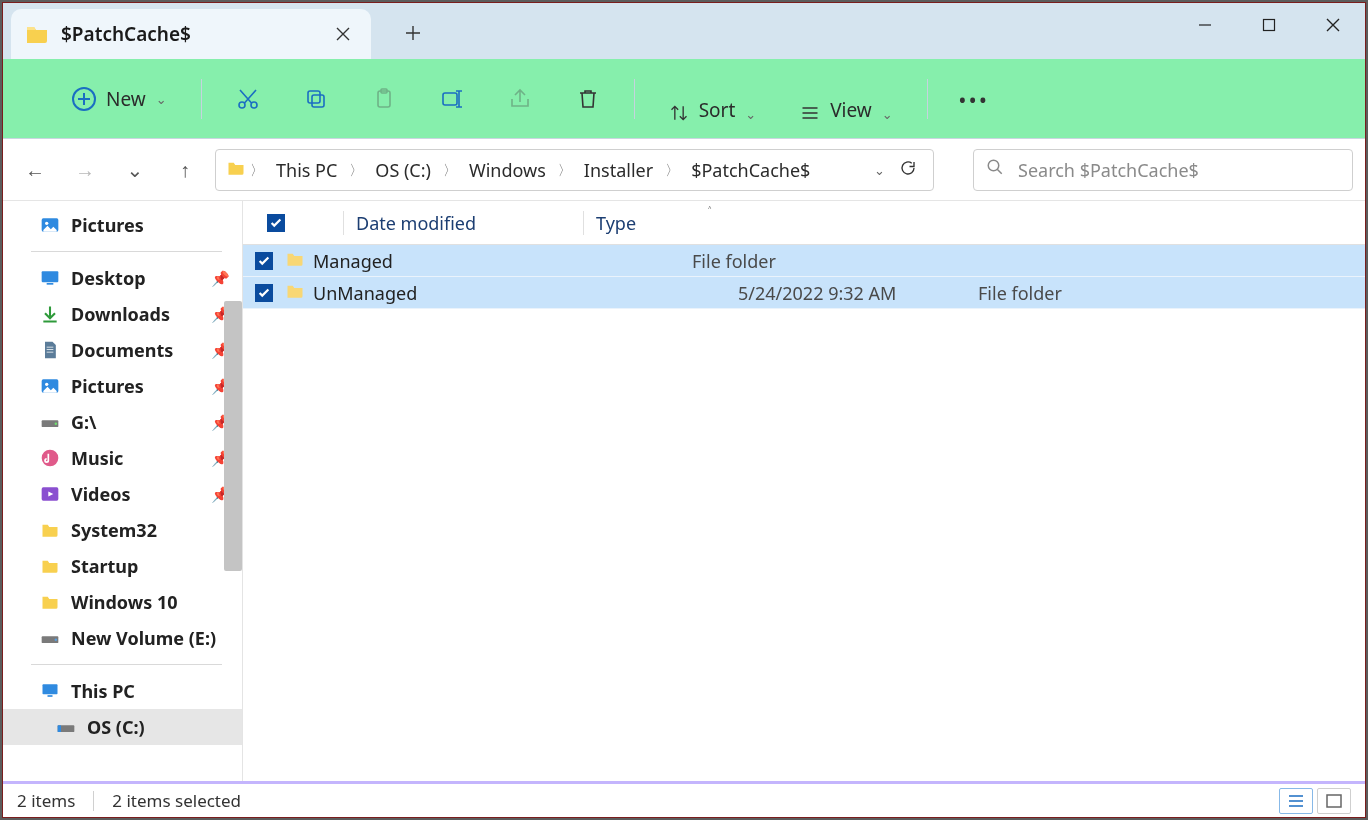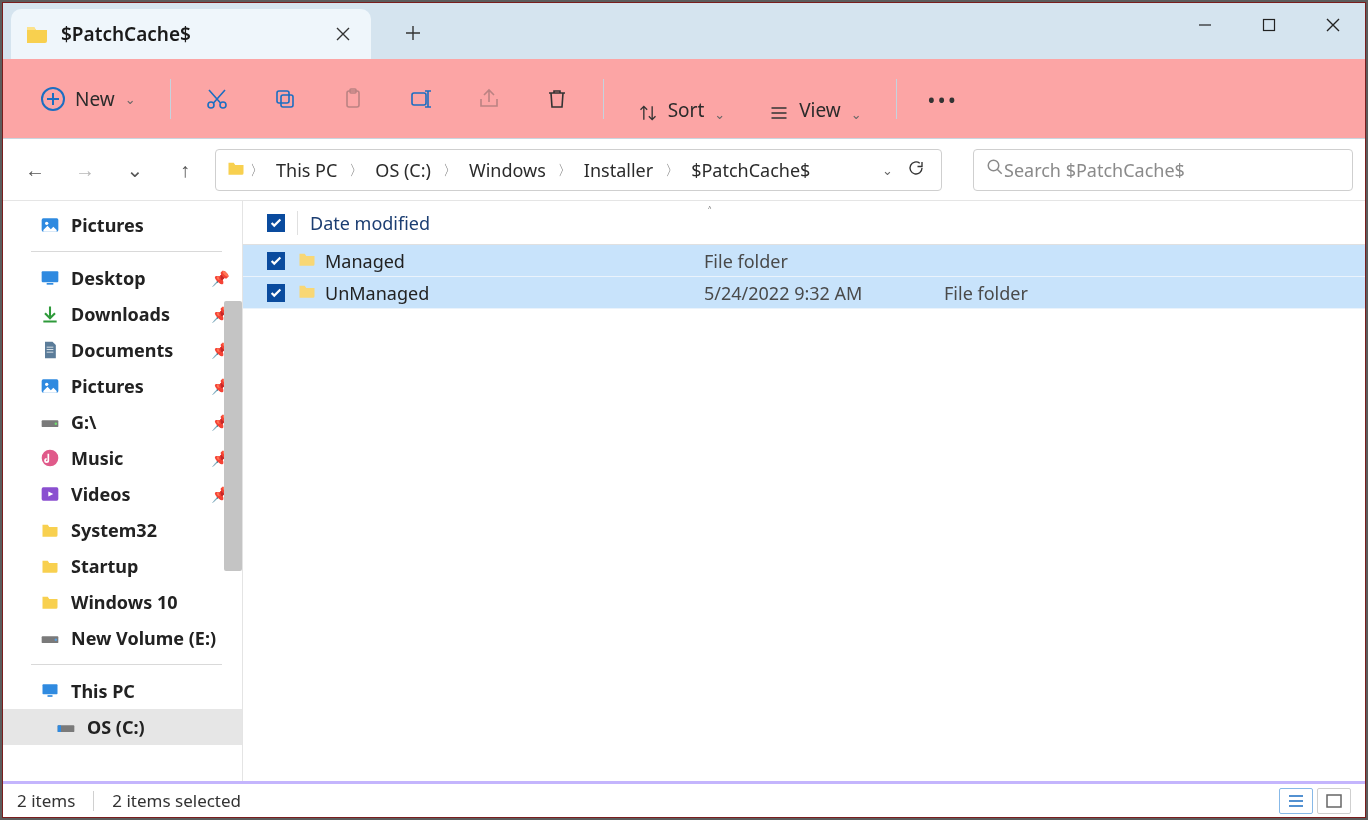--- a/index.html
+++ b/index.html
@@ -10,21 +10,21 @@
   .titlebar { height: 56px; background: #d5e4ef; display: flex; align-items: flex-start; }
   .tab { width: 360px; height: 50px; margin-top: 6px; margin-left: 8px; background: #eff6fb; border-radius: 10px 10px 0 0; display: flex; align-items: center; padding: 0 12px 0 14px; }
   .tab .fold-icon { width: 24px; height: 24px; margin-right: 12px; }
   .tab-title { font-size: 19px; font-weight: 600; color: #1a1a1a; flex: 1; }
   .tab-close { width: 32px; height: 32px; display: flex; align-items: center; justify-content: center; color: #333; border-radius: 4px; }
   .newtab { width: 40px; height: 40px; margin-top: 10px; margin-left: 22px; display: flex; align-items: center; justify-content: center; color: #333; }
   .winbtns { margin-left: auto; display: flex; }
   .winbtn { width: 64px; height: 44px; display: flex; align-items: center; justify-content: center; color: #222; font-size: 16px; }
 
   
-  .toolbar { height: 80px; background: #fca5a5; display: flex; align-items: center; padding: 0 4px; gap: 0; border-bottom: 1px solid #c9d6e0; }
+  .toolbar { height: 80px; background: #86efac; display: flex; align-items: center; padding: 0 35px; gap: 0; border-bottom: 1px solid #c9d6e0; }
   .tb-group { display: flex; align-items: center; gap: 24px; padding: 0 24px; }
   .tb-sep { width: 1px; height: 40px; background: #c5d3de; }
   .newbtn { display: flex; align-items: center; gap: 10px; font-size: 19px; color: #2b2b2b; height: 48px; padding: 0 10px; border-radius: 6px; }
   .circle-plus { width: 24px; height: 24px; border: 2px solid #1b6ec2; border-radius: 50%; position: relative; }
   .circle-plus::before, .circle-plus::after { content:""; position:absolute; background:#1b6ec2; }
   .circle-plus::before { left:4px; right:4px; top:50%; height:2px; margin-top:-1px; }
   .circle-plus::after  { top:4px; bottom:4px; left:50%; width:2px; margin-left:-1px; }
   .chev { font-size: 13px; color: #666; }
   .tbicon { width: 44px; height: 44px; display: flex; align-items: center; justify-content: center; border-radius: 6px; }
   .tbicon svg { width: 24px; height: 24px; }
@@ -33,47 +33,47 @@
   .dots { font-size: 22px; letter-spacing: 2px; color:#333; }
 
   
   .navrow { height: 62px; display: flex; align-items: center; padding: 0 12px; gap: 10px; border-bottom: 1px solid #e5e5e5; }
   .navbtn { width: 40px; height: 40px; display: flex; align-items: center; justify-content: center; color: #555; font-size: 20px; }
   .navbtn.dis { color: #b8b8b8; }
   .addrbar { flex: 1; height: 42px; border: 1px solid #cfcfcf; border-radius: 4px; display: flex; align-items: center; padding: 0 6px 0 10px; gap: 2px; font-size: 18px; color: #2b2b2b; max-width: 740px; }
   .crumb { padding: 0 8px; height: 100%; display:flex; align-items:center; }
   .crsep { color: #777; font-size: 14px; padding: 0 2px; }
   .addr-right { margin-left: auto; display:flex; align-items:center; gap:14px; padding-right:10px; }
-  .searchbox { width: 380px; height: 42px; border: 1px solid #cfcfcf; border-radius: 4px; display: flex; align-items: center; padding: 0 12px; margin-left: 21px; }
+  .searchbox { width: 380px; height: 42px; border: 1px solid #cfcfcf; border-radius: 4px; display: flex; align-items: center; padding: 0 12px; gap: 14px; margin-left: 29px; }
   .searchbox input { border: none; outline: none; font-size: 18px; width: 100%; color: #333; background: transparent; }
   .searchbox input::placeholder { color: #8a8a8a; }
 
   
   .body { flex: 1; display: flex; overflow: hidden; }
   .sidebar { width: 240px; border-right: 1px solid #e4e4e4; position: relative; overflow:hidden; }
   .sidebar-inner { padding: 6px 0 0 0; font-weight: bold; }
   .sbitem { height: 36px; display: flex; align-items: center; padding: 0 10px 0 36px; font-size: 18px; color: #222; position: relative; }
   .sbitem .pin { position:absolute; right:12px; color:#7a7a7a; font-size:15px; }
   .sbitem.sel { background: #e6e6e6; }
   .sbitem.sub { padding-left: 52px; }
   .sbdiv { height: 1px; background: #d9d9d9; margin: 8px 20px 8px 28px; }
   .sbicon { width:22px; height:22px; margin-right:10px; display:inline-flex; align-items:center; justify-content:center; }
   .scrollthumb { position:absolute; right:0; top:100px; width:18px; height:270px; background:#c4c4c4; border-radius:2px; }
 
   .main { flex: 1; display: flex; flex-direction: column; }
   .headerrow { height: 44px; display: flex; align-items: center; border-bottom: 1px solid #e0e0e0; padding-left: 12px; font-size: 18px; color: #1c3e72; }
   .col-check { width: 42px; display:flex; justify-content:center; }
   .col-name { width: 395px; display:flex; align-items:center; gap:6px; }
-  .col-date { width: 240px; border-left: 1px solid #e0e0e0; padding-left: 12px; }
+  .col-date { width: 240px; border-left: 1px solid #e0e0e0; padding-left: 12px; margin-left: 46px; }
   .col-type { width: 200px; border-left: 1px solid #e0e0e0; padding-left: 12px; }
   .col-size { flex: 1; border-left: 1px solid #e0e0e0; padding-left: 12px; }
   .sort-ind { position:absolute; left:465px; top:2px; font-size:12px; color:#555; }
   .headerrow { position: relative; }
 
-  .filerow { height: 32px; display:flex; align-items:center; padding-left:12px; font-size:18px; color:#222; background:#c8e3fb; border-bottom: 1px solid #eaf3fc; }
+  .filerow { height: 32px; display:flex; align-items:center; font-size:18px; color:#222; background:#c8e3fb; border-bottom: 1px solid #eaf3fc; }
   .filerow .col-date, .filerow .col-type, .filerow .col-size { border-left: none; color:#4a4a4a; }
   .filerow .fname { display:flex; align-items:center; gap:8px; }
   .ckbox { width:18px; height:18px; background:#0a4b9e; display:flex; align-items:center; justify-content:center; }
   .ckbox svg { width:14px; height:14px; }
 
   
   .statusbar { height: 36px; border-top: 3px solid #c4b5fd; display:flex; align-items:center; font-size:17px; color:#333; padding: 0 14px; }
   .st-sep { width:1px; height:20px; background:#d0d0d0; margin: 0 18px; }
   .viewtoggles { margin-left:auto; display:flex; gap:4px; }
   .vt { width:34px; height:26px; border:1px solid #87b9e8; display:flex; align-items:center; justify-content:center; border-radius:2px; }
@@ -380,20 +380,21 @@
       <div class="headerrow">
         <span class="sort-ind">˄</span>
         <div class="col-check">
             <span class="ckbox">
               <svg viewBox="0 0 16 16">
                 <path fill="none" stroke="#fff" stroke-width="2.5" d="M3 8l3 3 7-7"></path>
               </svg>
             </span>
           </div>
         <div class="col-date"><span>Date modified</span></div>
+        <div class="col-type"><span>Type</span></div>
       </div>
 
       <div class="filerow">
         <div class="col-check">
             <span class="ckbox">
               <svg viewBox="0 0 16 16">
                 <path fill="none" stroke="#fff" stroke-width="2.5" d="M3 8l3 3 7-7"></path>
               </svg>
             </span>
           </div>

